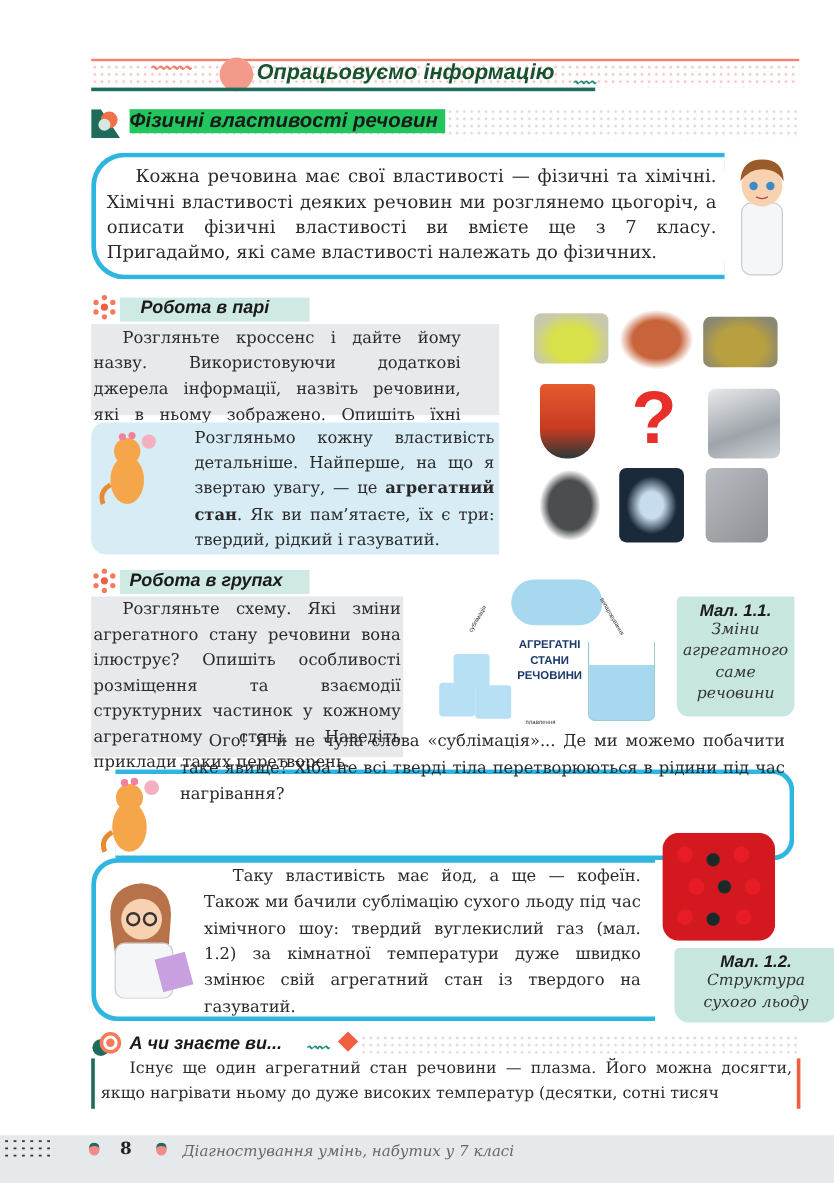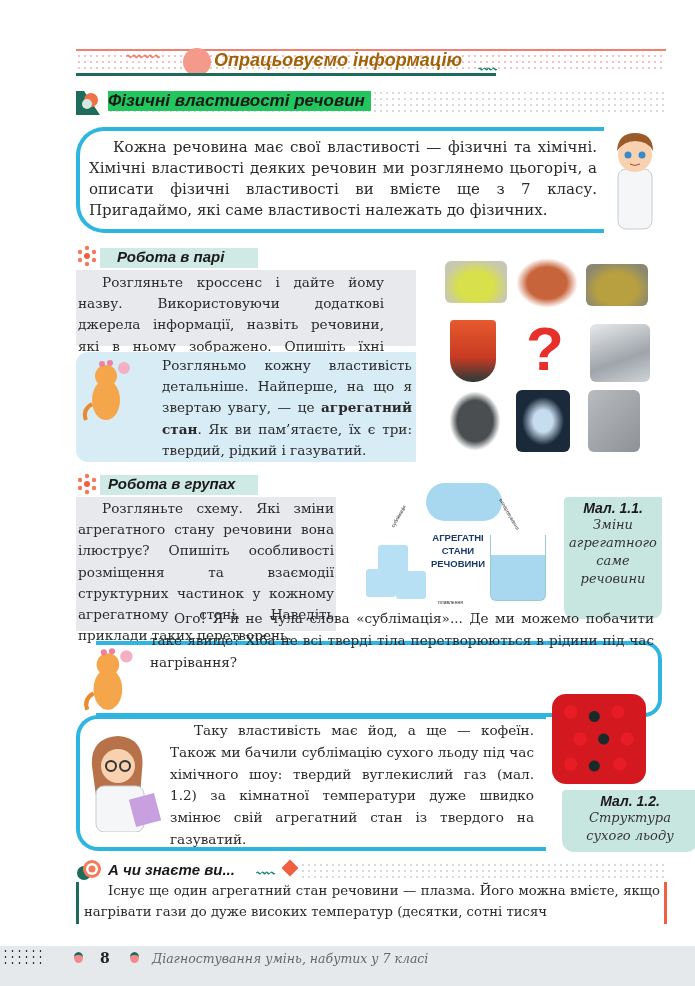--- a/index.html
+++ b/index.html
@@ -6,21 +6,21 @@
   html, body { width: 695px; height: 986px; background: #ffffff; overflow: hidden; }
   body { position: relative; font-family: "DejaVu Serif", "Liberation Serif", serif; color: #2a2a2a; }
   .abs { position: absolute; }
   .dots { background-image: radial-gradient(#d9d9d9 1px, transparent 1.3px); background-size: 6px 6px; }
   .dots-pink { background-image: radial-gradient(#f4c2c2 1px, transparent 1.3px); background-size: 6px 6px; }
 
   
   .banner-line { left: 76px; top: 73px; width: 420px; height: 3px; background: #1e6b5b; }
   .banner-line2 { left: 76px; top: 49px; width: 590px; height: 2px; background: #f08070; }
   .banner-circle { left: 183px; top: 48px; width: 28px; height: 28px; border-radius: 50%; background: #f49a8a; }
-  .banner-title { left: 214px; top: 50px; font-family: "Liberation Sans", sans-serif; font-weight: bold; font-style: italic; font-size: 18px; color: #a16207; }
+  .banner-title { left: 214px; top: 50px; font-family: "Liberation Sans", sans-serif; font-weight: bold; font-style: italic; font-size: 18px; color: #14532d; }
   .zig { font-family: "DejaVu Sans", sans-serif; font-size: 12px; letter-spacing: -1px; }
 
   
   .sec-icon { left: 76px; top: 91px; width: 24px; height: 24px; }
   .sec-title { left: 108px; top: 91px; font-family: "Liberation Sans", sans-serif; font-weight: bold; font-style: italic; font-size: 17px; color: #1a1a1a; }
 
   
   .intro-box { left: 76px; top: 127px; width: 528px; height: 106px; border: 4px solid #2fb6e0; border-right: none; border-radius: 28px 0 0 28px; }
   .intro-text { left: 89px; top: 137px; width: 508px; font-size: 15px; line-height: 21px; text-align: justify; }
   .indent { text-indent: 24px; }
@@ -142,21 +142,21 @@
   <div class="abs" style="left:62px;top:56px;width:64px;text-align:center;font-family:'Liberation Sans',sans-serif;font-weight:bold;font-size:9.5px;line-height:13px;color:#1a3a6a;">
     <div>АГРЕГАТНІ</div>
     <div>СТАНИ</div>
     <div>РЕЧОВИНИ</div>
   </div>
   <div class="abs" style="left:22px;top:38px;font-family:'Liberation Sans',sans-serif;font-size:5px;color:#333;transform:rotate(-60deg);">сублімація</div>
   <div class="abs" style="left:128px;top:36px;font-family:'Liberation Sans',sans-serif;font-size:5px;color:#333;transform:rotate(60deg);">випаровування</div>
   <div class="abs" style="left:74px;top:124px;font-family:'Liberation Sans',sans-serif;font-size:5px;color:#333;">плавлення</div>
 </div>
 
-<div class="abs fig-cap" style="left:564px;top:497px;width:98px;height:122px;padding-top:3px;border-radius:4px 0 10px 10px;">
+<div class="abs fig-cap" style="left:564px;top:497px;width:98px;height:100px;padding-top:3px;border-radius:4px 0 10px 10px;">
   <div class="cap-num">Мал. 1.1.</div>
   <div class="cap-text" style="line-height:18px;">Зміни</div>
   <div class="cap-text" style="line-height:18px;">агрегатного</div>
   <div class="cap-text" style="line-height:18px;">саме</div>
   <div class="cap-text" style="line-height:18px;">речовини</div>
 </div>
 
 <div class="abs speech-box" style="left:96px;top:641px;width:566px;height:76px;border-left:none;border-radius:0 18px 18px 0;"></div>
 <svg class="abs" style="left:80px;top:642px;" width="64" height="76" viewBox="0 0 60 74">
   <ellipse cx="26" cy="46" rx="14" ry="20" fill="#f6a64a"></ellipse>
@@ -202,20 +202,20 @@
   <circle cx="8" cy="14" r="7" fill="#1e6b5b"></circle>
   <circle cx="16" cy="10" r="9" fill="#f47a5a"></circle>
   <circle cx="16" cy="10" r="6" fill="#fff"></circle>
   <circle cx="16" cy="10" r="3.5" fill="#f47a5a"></circle>
 </svg>
 <div class="abs chip-title" style="left:108px;top:861px;">А чи знаєте ви...</div>
 <div class="abs zig" style="left:256px;top:864px;color:#1e8b7b;font-size:10px;">〰〰</div>
 <div class="abs" style="left:284px;top:862px;width:12px;height:12px;background:#f06040;transform:rotate(45deg);"></div>
 <div class="abs" style="left:76px;top:882px;width:3px;height:42px;background:#1e6b5b;"></div>
 <div class="abs" style="left:664px;top:882px;width:3px;height:42px;background:#f06040;"></div>
-<div class="abs body-text indent" style="left:84px;top:880px;width:576px;line-height:21px;font-size:13.2px;">Існує ще один агрегатний стан речовини — плазма. Його можна вмієте, якщо нагрівати гази до дуже високих температур (десятки, сотні тисяч</div>
+<div class="abs body-text indent" style="left:84px;top:880px;width:576px;line-height:21px;font-size:13.2px;">Існує ще один агрегатний стан речовини — плазма. Його можна досягти, якщо нагрівати ньому до дуже високих температур (десятки, сотні тисяч</div>
 
 <div class="abs footer"></div>
 <div class="abs" style="left:2px;top:948px;width:44px;height:20px;background-image:radial-gradient(#333 0.9px, transparent 1.2px);background-size:7px 6px;"></div>
 <div class="abs pin" style="left:74px;top:952px;"></div>
 <div class="abs footer-num">8</div>
 <div class="abs pin" style="left:130px;top:952px;"></div>
 <div class="abs footer-text">Діагностування умінь, набутих у 7 класі</div>
 
 </body></html>

